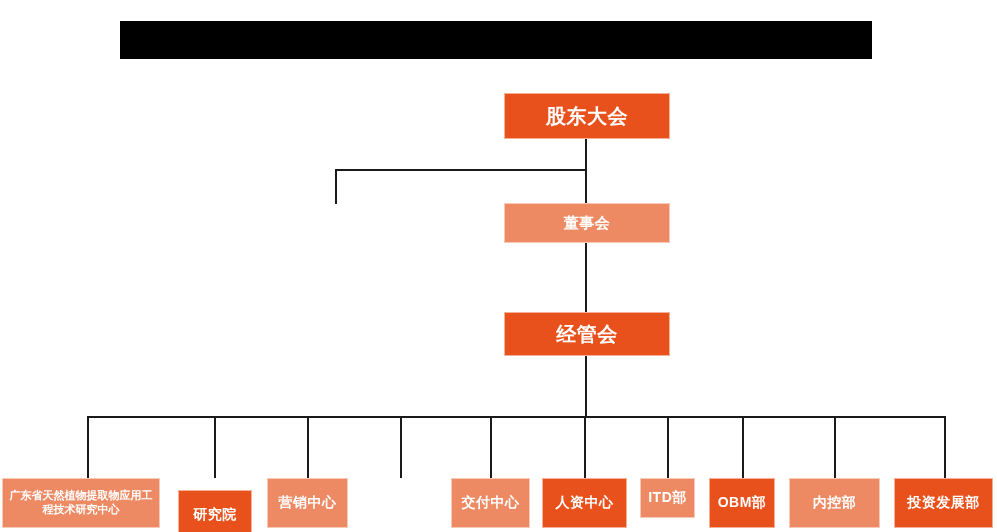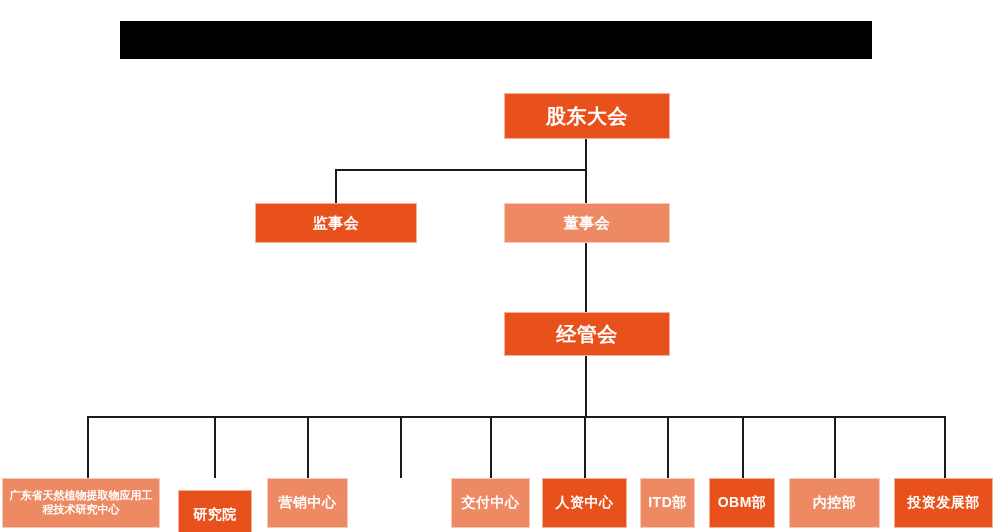--- a/index.html
+++ b/index.html
@@ -84,38 +84,37 @@
   <div class="line v" style="left:400px; top:416px; height:62px;"></div>
   <div class="line v" style="left:490px; top:416px; height:62px;"></div>
   <div class="line v" style="left:584px; top:416px; height:62px;"></div>
   <div class="line v" style="left:667px; top:416px; height:62px;"></div>
   <div class="line v" style="left:742px; top:416px; height:62px;"></div>
   <div class="line v" style="left:834px; top:416px; height:62px;"></div>
   <div class="line v" style="left:944px; top:416px; height:62px;"></div>
 
   <div class="node primary node-l1" style="left:504px; top:93px; width:166px; height:46px;">股东大会</div>
 
-  <div class="node primary node-l2" style="left:255px; top:203px; width:162px; height:40px;">监事会</div>
 
   <div class="node secondary node-l2" style="left:504px; top:203px; width:166px; height:40px;">董事会</div>
 
   <div class="node primary node-l3" style="left:504px; top:312px; width:166px; height:44px;">经管会</div>
 
   <div class="node secondary node-l4 small" style="left:2px; top:478px; width:158px; height:50px;">广东省天然植物提取物应用工程技术研究中心</div>
 
   <div class="node primary node-l4" style="left:178px; top:490px; width:74px; height:50px;">研究院</div>
 
   <div class="node secondary node-l4" style="left:267px; top:478px; width:81px; height:50px;">营销中心</div>
 
 
   <div class="node secondary node-l4" style="left:451px; top:478px; width:79px; height:50px;">交付中心</div>
 
   <div class="node primary node-l4" style="left:542px; top:478px; width:85px; height:50px;">人资中心</div>
 
-  <div class="node secondary node-l4" style="left:640px; top:478px; width:55px; height:50px;">ITD部</div>
+  <div class="node secondary node-l4" style="left:640px; top:478px; width:55px; height:40px;">ITD部</div>
 
   <div class="node primary node-l4" style="left:709px; top:478px; width:66px; height:50px;">OBM部</div>
 
   <div class="node secondary node-l4" style="left:789px; top:478px; width:91px; height:50px;">内控部</div>
 
   <div class="node primary node-l4" style="left:894px; top:478px; width:99px; height:50px;">投资发展部</div>
 
 </div>
 
 </body></html>

